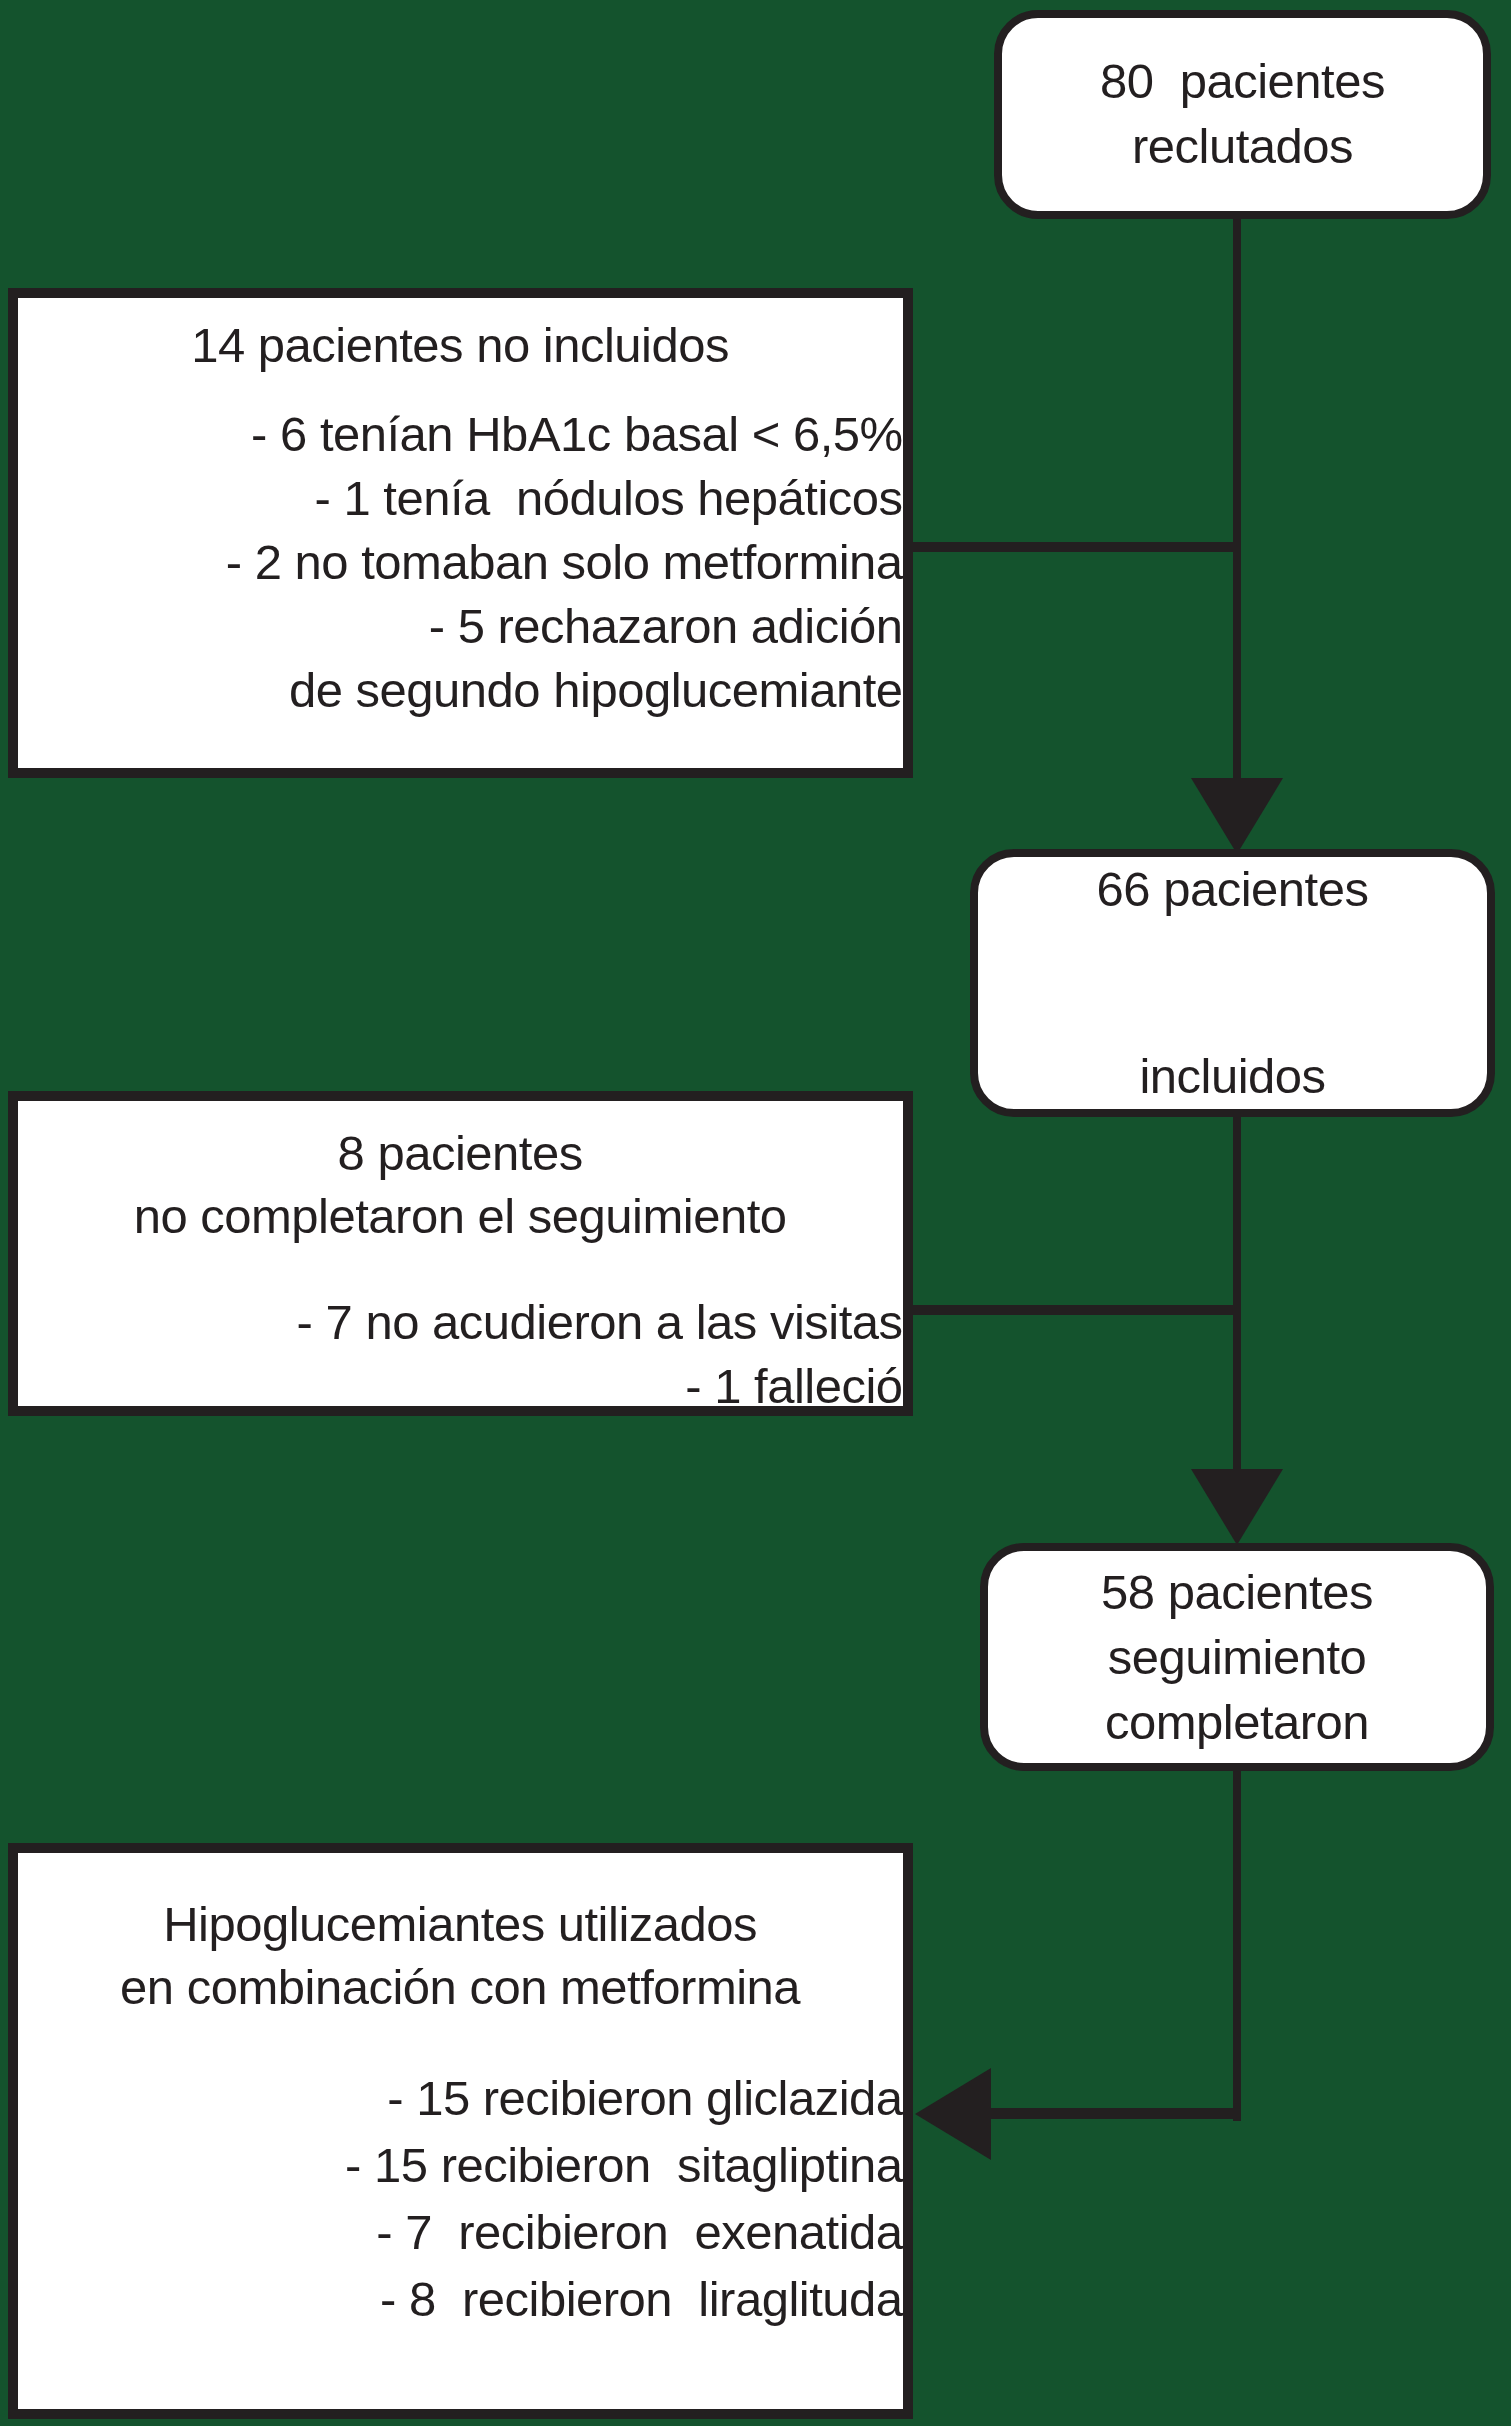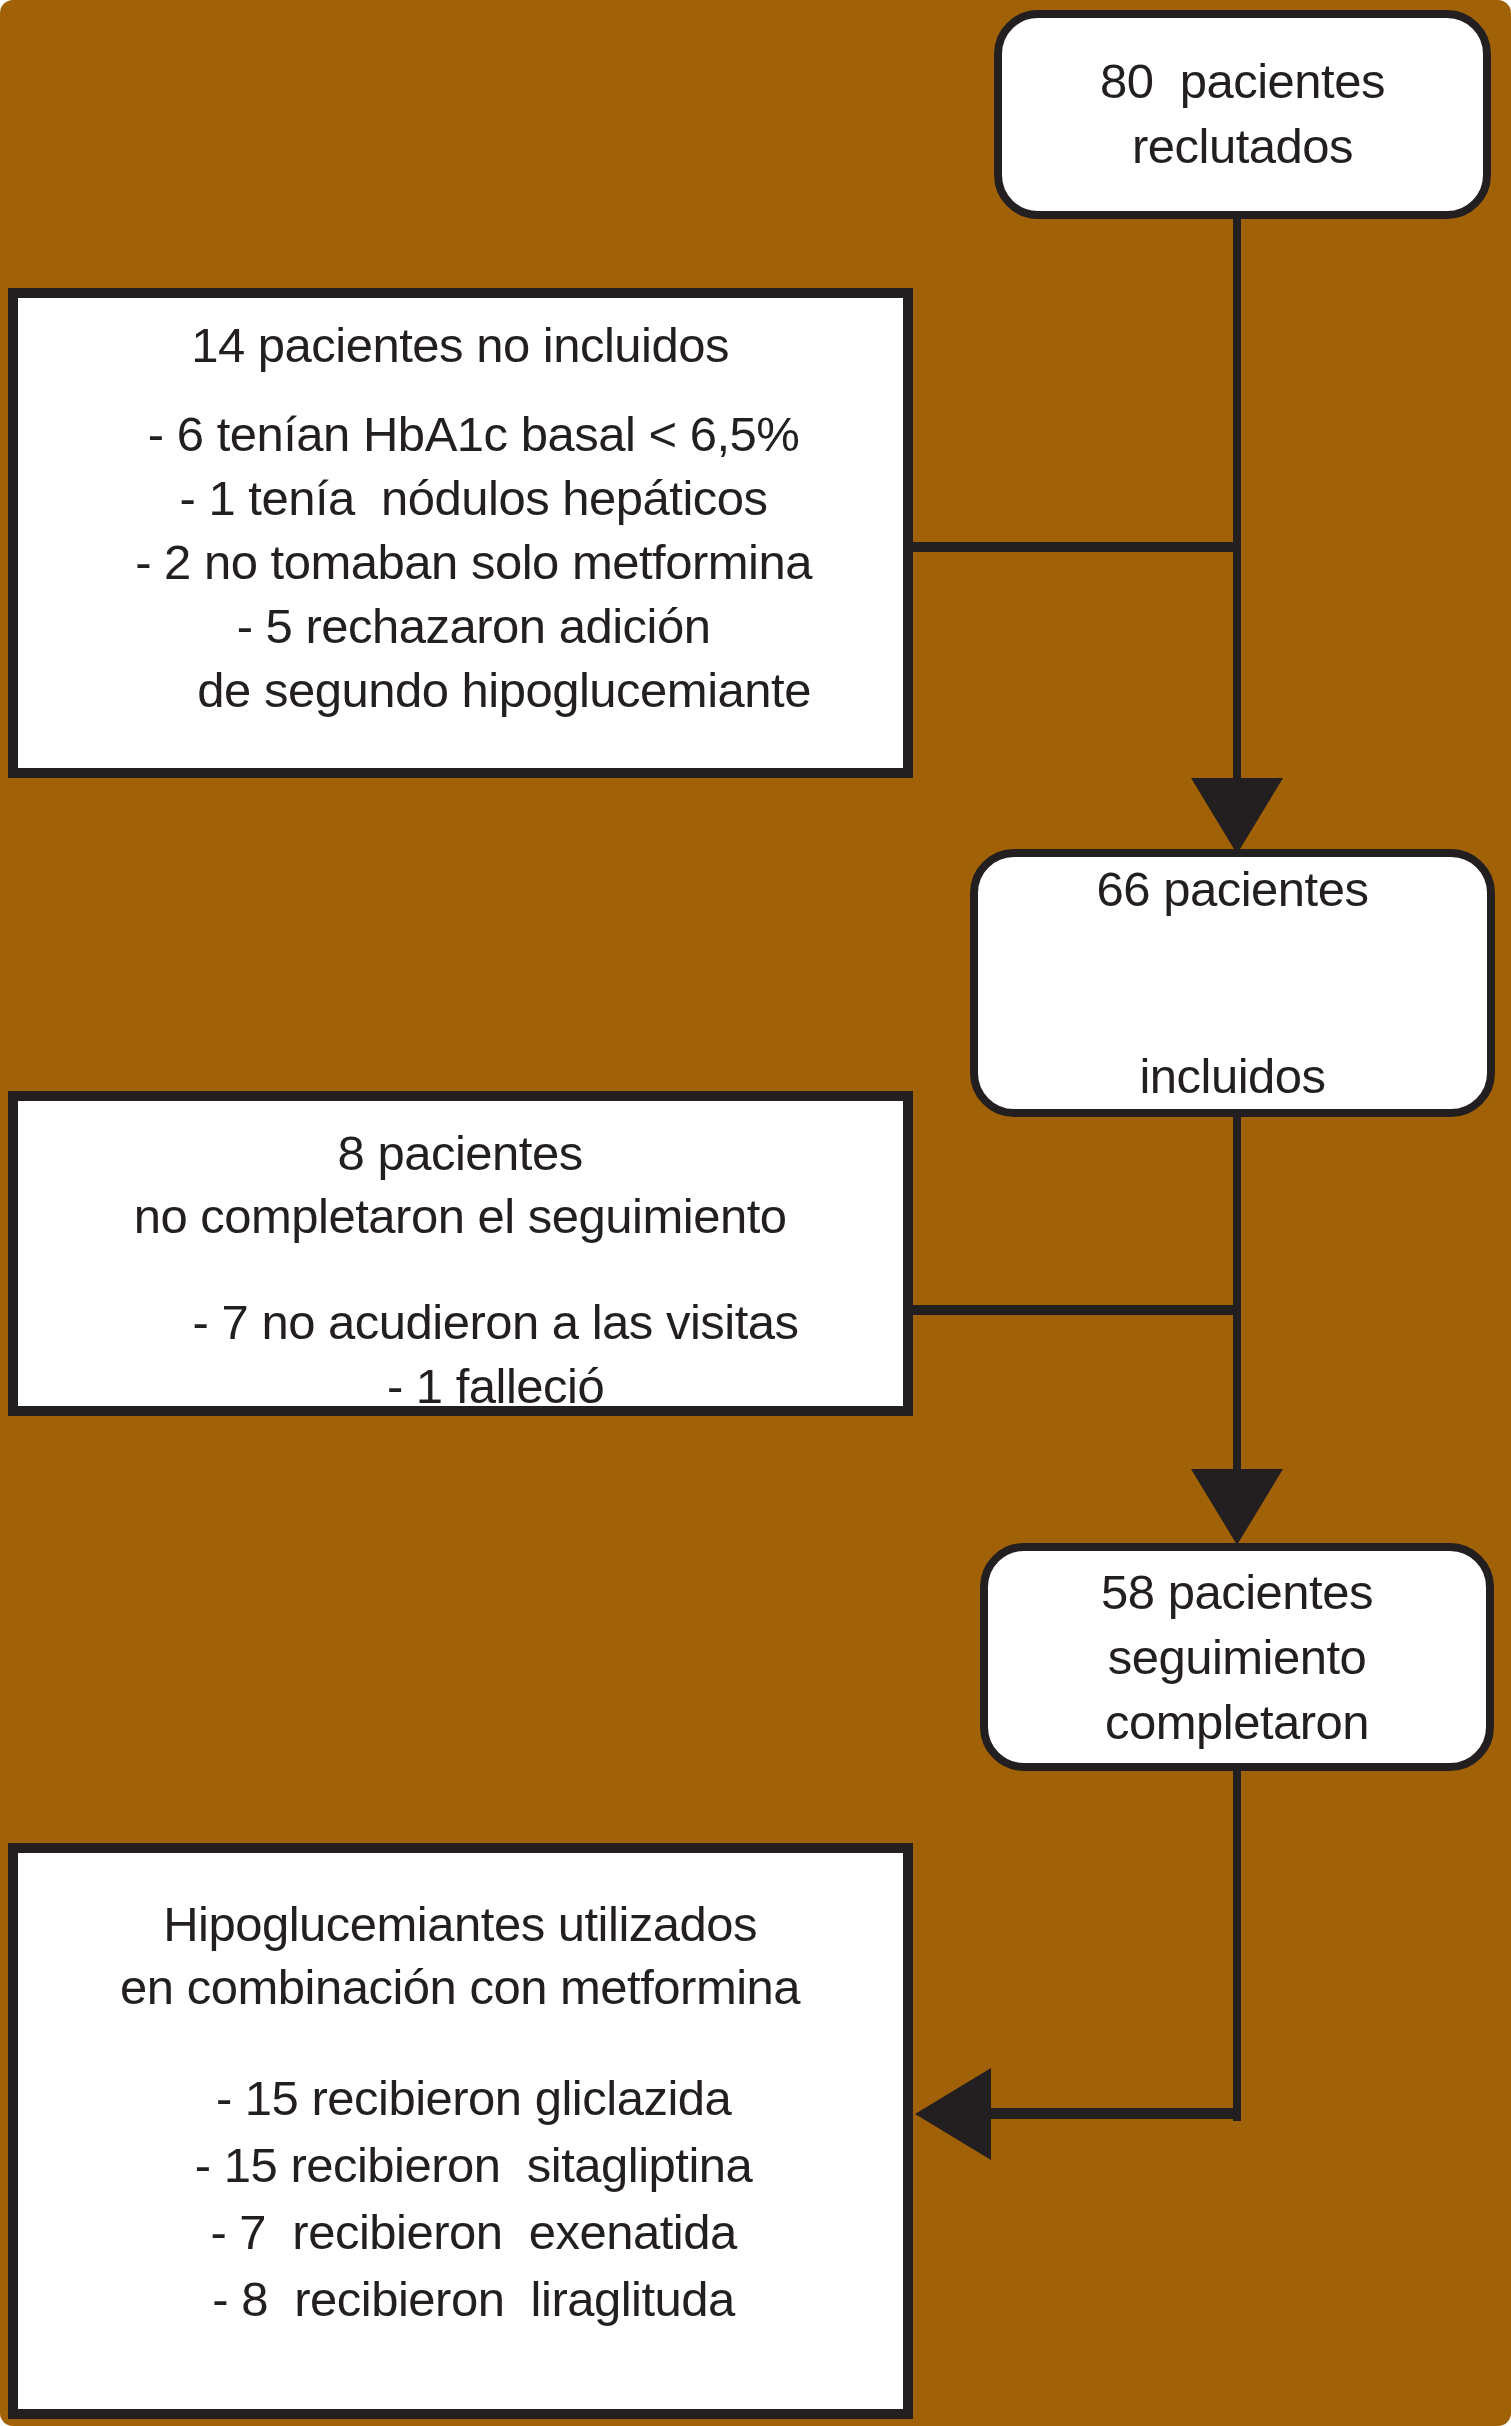--- a/index.html
+++ b/index.html
@@ -4,25 +4,24 @@
 <style>
   html, body {
     margin: 0;
     padding: 0;
     background: #ffffff;
   }
   .canvas {
     position: relative;
     width: 1511px;
     height: 2426px;
-    background: #a16207;
+    background: #14532d;
     font-family: "Liberation Sans", "DejaVu Sans", sans-serif;
     color: #231f20;
     overflow: hidden;
-    border-radius: 13px;
   }
   .box {
     position: absolute;
     box-sizing: border-box;
     background: #ffffff;
     border: 10.5px solid #231f20;
   }
   .round {
     border-width: 8.6px;
     border-radius: 44px;
@@ -43,21 +42,21 @@
     display: block;
     white-space: pre;
     font-size: 49px;
     line-height: 63px;
     letter-spacing: -0.5px;
     text-align: center;
   }
   .bullets {
     display: block;
     padding-left: 27px;
-    text-align: center;
+    text-align: right;
   }
   .bullet {
     display: block;
     white-space: pre;
     font-size: 49px;
     line-height: 64px;
     letter-spacing: -0.5px;
   }
   .bullet.cont {
     padding-left: 61px;

